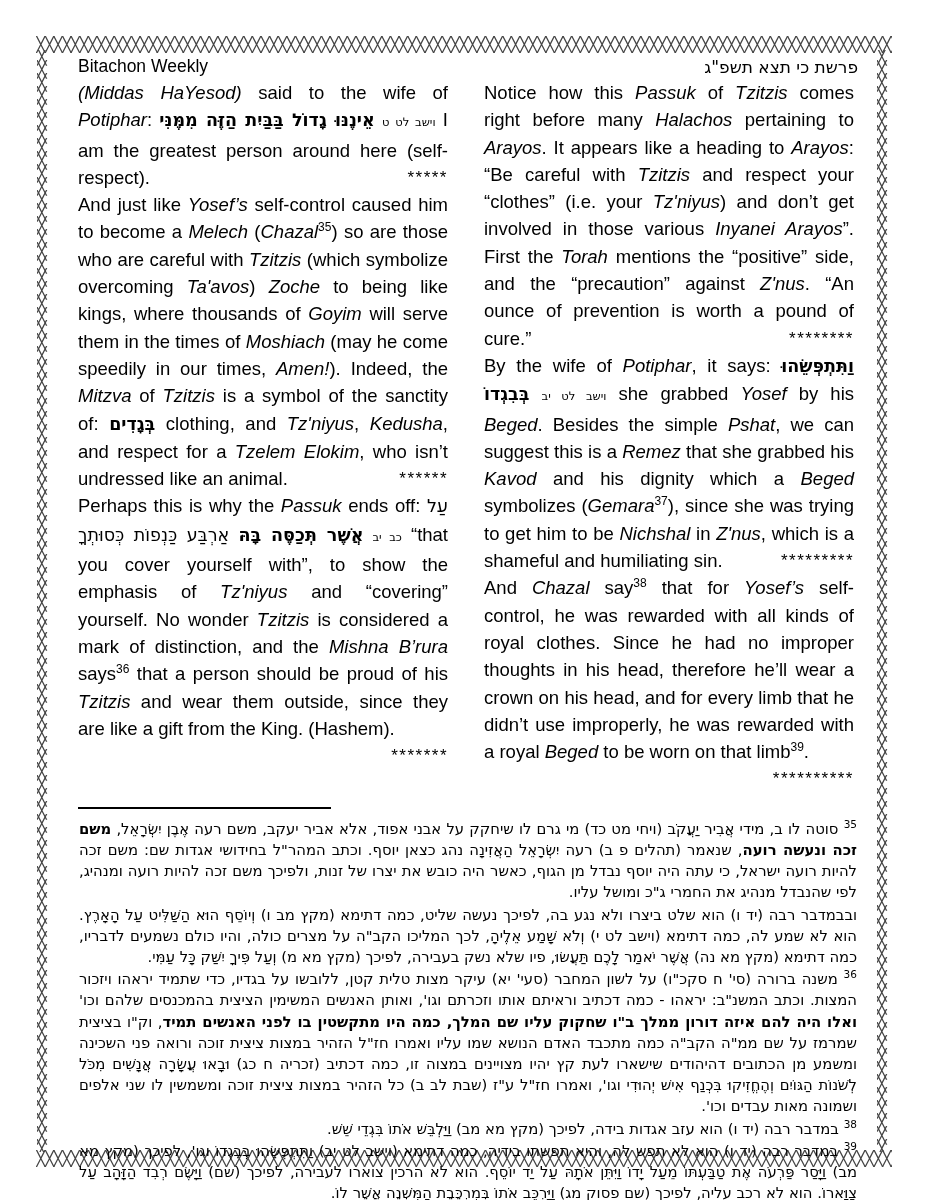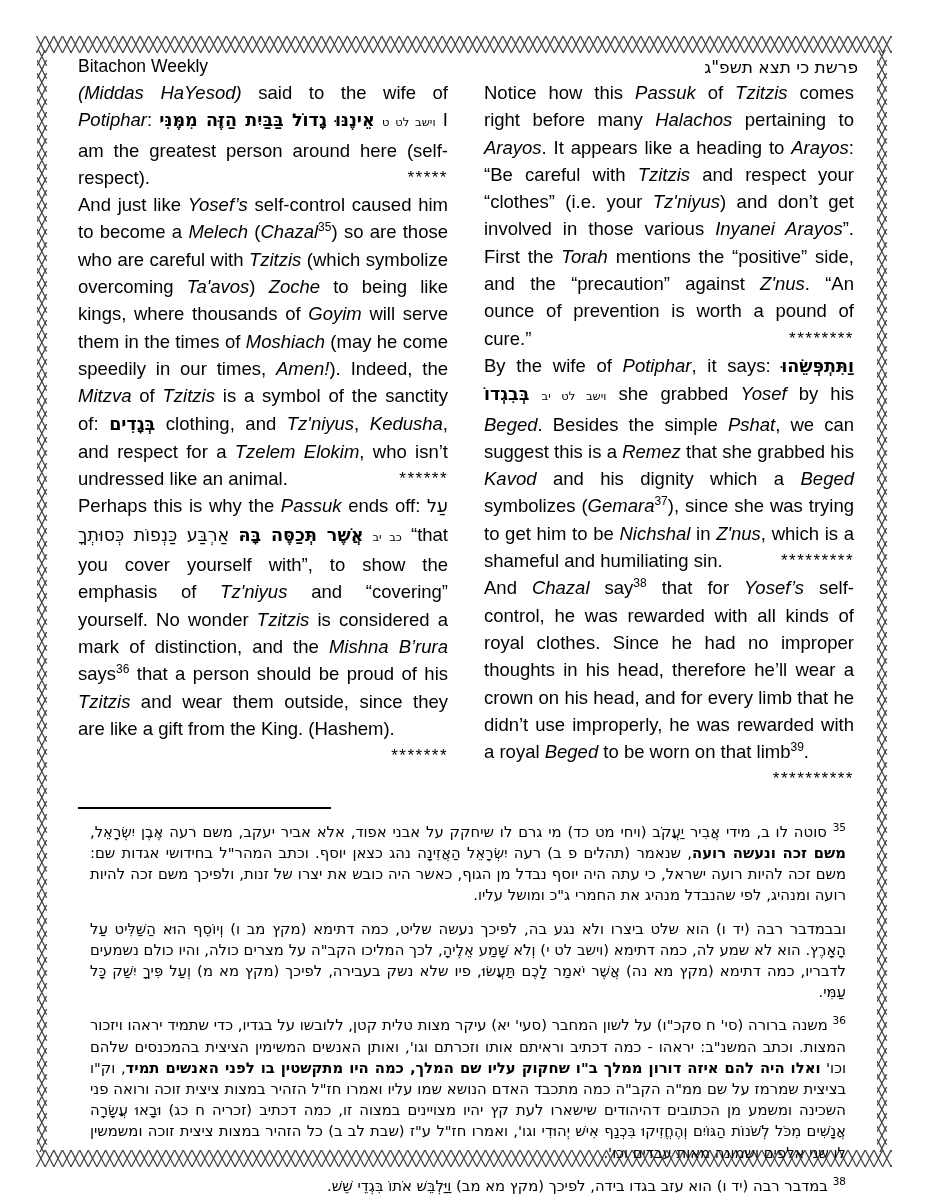--- a/index.html
+++ b/index.html
@@ -31,21 +31,21 @@
           font-family:"DejaVu Sans",sans-serif;font-size:17.5px;}
   .seg-her{direction:rtl;unicode-bidi:isolate;
           font-family:"DejaVu Sans",sans-serif;font-size:17.5px;}
   .seg-hs{direction:rtl;unicode-bidi:isolate;
           font-family:"DejaVu Sans",sans-serif;font-size:11.5px;}
   .seg-sup{vertical-align:super;font-size:12px;line-height:0;}
   .seg-stars{float:right;letter-spacing:1.5px;font-size:17px;}
   .fnsep{width:253px;border:none;border-top:2px solid #000;margin:14px 0 9px 0;}
   .footnotes{direction:rtl;font-family:"DejaVu Sans",sans-serif;
              font-size:14.8px;line-height:21.2px;text-align:justify;}
-  .fn-para{margin:12px;}
+  .fn-para{margin:1px;}
   .fn-sup{vertical-align:super;font-size:10.5px;line-height:0;font-weight:normal;}
   .fn-b{font-weight:bold;}
 </style>
 </head>
 <body>
 
 <div class="page">
 
   <div class="bstrip bh bt">╳╳╳╳╳╳╳╳╳╳╳╳╳╳╳╳╳╳╳╳╳╳╳╳╳╳╳╳╳╳╳╳╳╳╳╳╳╳╳╳╳╳╳╳╳╳╳╳╳╳╳╳╳╳╳╳╳╳╳╳╳╳╳╳╳╳╳╳╳╳╳╳╳╳╳╳╳╳╳╳╳╳╳╳╳╳╳╳╳╳╳╳╳╳╳╳╳╳╳╳╳╳╳╳╳╳╳╳╳╳╳╳╳╳╳╳╳╳╳╳╳╳╳╳╳╳╳╳╳╳╳╳╳╳╳╳╳╳╳╳</div>
   <div class="bstrip bh bb">╳╳╳╳╳╳╳╳╳╳╳╳╳╳╳╳╳╳╳╳╳╳╳╳╳╳╳╳╳╳╳╳╳╳╳╳╳╳╳╳╳╳╳╳╳╳╳╳╳╳╳╳╳╳╳╳╳╳╳╳╳╳╳╳╳╳╳╳╳╳╳╳╳╳╳╳╳╳╳╳╳╳╳╳╳╳╳╳╳╳╳╳╳╳╳╳╳╳╳╳╳╳╳╳╳╳╳╳╳╳╳╳╳╳╳╳╳╳╳╳╳╳╳╳╳╳╳╳╳╳╳╳╳╳╳╳╳╳╳╳</div>
@@ -70,18 +70,18 @@
           <p class="par"><span class="seg-n">And </span><span class="seg-i">Chazal</span><span class="seg-n"> say</span><span class="seg-sup">38</span><span class="seg-n"> that for </span><span class="seg-i">Yosef’s</span><span class="seg-n"> self-control, he was rewarded with all kinds of royal </span><span class="seg-b">clothes</span><span class="seg-n">. Since he had no improper thoughts in his head, therefore he’ll wear a crown on his head, and for every limb that he didn’t use improperly, he was rewarded with a royal </span><span class="seg-i">Beged</span><span class="seg-n"> to be worn on that limb</span><span class="seg-sup">39</span><span class="seg-n">. </span><span class="seg-stars">**********</span></p>
         </div>
     </div>
 
     <hr class="fnsep">
 
     <div class="footnotes" id="footnotes">
         <p class="fn-para"><sup class="fn-sup">35</sup> <span class="fn-n">סוטה לו ב, מידי אֲבִיר יַעֲקֹב (ויחי מט כד) מי גרם לו שיחקק על אבני אפוד, אלא אביר יעקב, משם רעה אֶבֶן יִשְׂרָאֵל, </span><span class="fn-b">משם זכה ונעשה רועה</span><span class="fn-n">, שנאמר (תהלים פ ב) רעה יִשְׂרָאֵל הַאֲזִינָה נהג כצאן יוסף. וכתב המהר"ל בחידושי אגדות שם: משם זכה להיות רועה ישראל, כי עתה היה יוסף נבדל מן הגוף, כאשר היה כובש את יצרו של זנות, ולפיכך משם זכה להיות רועה ומנהיג, לפי שהנבדל מנהיג את החמרי ג"כ ומושל עליו.</span></p>
         <p class="fn-para"><span class="fn-n">ובבמדבר רבה (יד ו) הוא שלט ביצרו ולא נגע בה, לפיכך נעשה שליט, כמה דתימא (מקץ מב ו) וְיוֹסֵף הוּא הַשַּׁלִּיט עַל הָאָרֶץ. הוא לא שמע לה, כמה דתימא (וישב לט י) וְלֹא שָׁמַע אֵלֶיהָ, לכך המליכו הקב"ה על מצרים כולה, והיו כולם נשמעים לדבריו, כמה דתימא (מקץ מא נה) אֲשֶׁר יֹאמַר לָכֶם תַּעֲשׂוּ, פיו שלא נשק בעבירה, לפיכך (מקץ מא מ) וְעַל פִּיךָ יִשַּׁק כָּל עַמִּי.</span></p>
         <p class="fn-para"><sup class="fn-sup">36</sup> <span class="fn-n">משנה ברורה (סי' ח סקכ"ו) על לשון המחבר (סעי' יא) עיקר מצות טלית קטן, ללובשו על בגדיו, כדי שתמיד יראהו ויזכור המצות. וכתב המשנ"ב: יראהו - כמה דכתיב וראיתם אותו וזכרתם וגו', ואותן האנשים המשימין הציצית בהמכנסים שלהם וכו' </span><span class="fn-b">ואלו היה להם איזה דורון ממלך ב"ו שחקוק עליו שם המלך, כמה היו מתקשטין בו לפני האנשים תמיד</span><span class="fn-n">, וק"ו בציצית שמרמז על שם ממ"ה הקב"ה כמה מתכבד האדם הנושא שמו עליו ואמרו חז"ל הזהיר במצות ציצית זוכה ורואה פני השכינה ומשמע מן הכתובים דהיהודים שישארו לעת קץ יהיו מצויינים במצוה זו, כמה דכתיב (זכריה ח כג) וּבָאוּ עֲשָׂרָה אֲנָשִׁים מִכֹּל לְשֹׁנוֹת הַגּוֹיִם וְהֶחֱזִיקוּ בִּכְנַף אִישׁ יְהוּדִי וגו', ואמרו חז"ל ע"ז (שבת לב ב) כל הזהיר במצות ציצית זוכה ומשמשין לו שני אלפים ושמונה מאות עבדים וכו'.</span></p>
-        <p class="fn-para"><sup class="fn-sup">38</sup> <span class="fn-n">במדבר רבה (יד ו) הוא עזב בגדו בידה, לפיכך (מקץ מא מב) וַיַּלְבֵּשׁ אֹתוֹ בִּגְדֵי שֵׁשׁ.</span></p>
+        <p class="fn-para"><sup class="fn-sup">38</sup> <span class="fn-n">במדבר רבה (יד ו) הוא עזב אגדות בידה, לפיכך (מקץ מא מב) וַיַּלְבֵּשׁ אֹתוֹ בִּגְדֵי שֵׁשׁ.</span></p>
         <p class="fn-para"><sup class="fn-sup">39</sup> <span class="fn-n">במדבר רבה (יד ו) הוא לא תפש לה, והיא תפשתו בידיה, כמה דתימא (וישב לט יב) וַתִּתְפְּשֵׂהוּ בְּבִגְדוֹ וגו', לפיכך (מקץ מא מב) וַיָּסַר פַּרְעֹה אֶת טַבַּעְתּוֹ מֵעַל יָדוֹ וַיִּתֵּן אֹתָהּ עַל יַד יוֹסֵף. הוא לא הרכין צוארו לעבירה, לפיכך (שם) וַיָּשֶׂם רְבִד הַזָּהָב עַל צַוָּארוֹ. הוא לא רכב עליה, לפיכך (שם פסוק מג) וַיַּרְכֵּב אֹתוֹ בְּמִרְכֶּבֶת הַמִּשְׁנֶה אֲשֶׁר לוֹ.</span></p>
       </div>
 
   </div>
 </div>
 
 </body></html>

